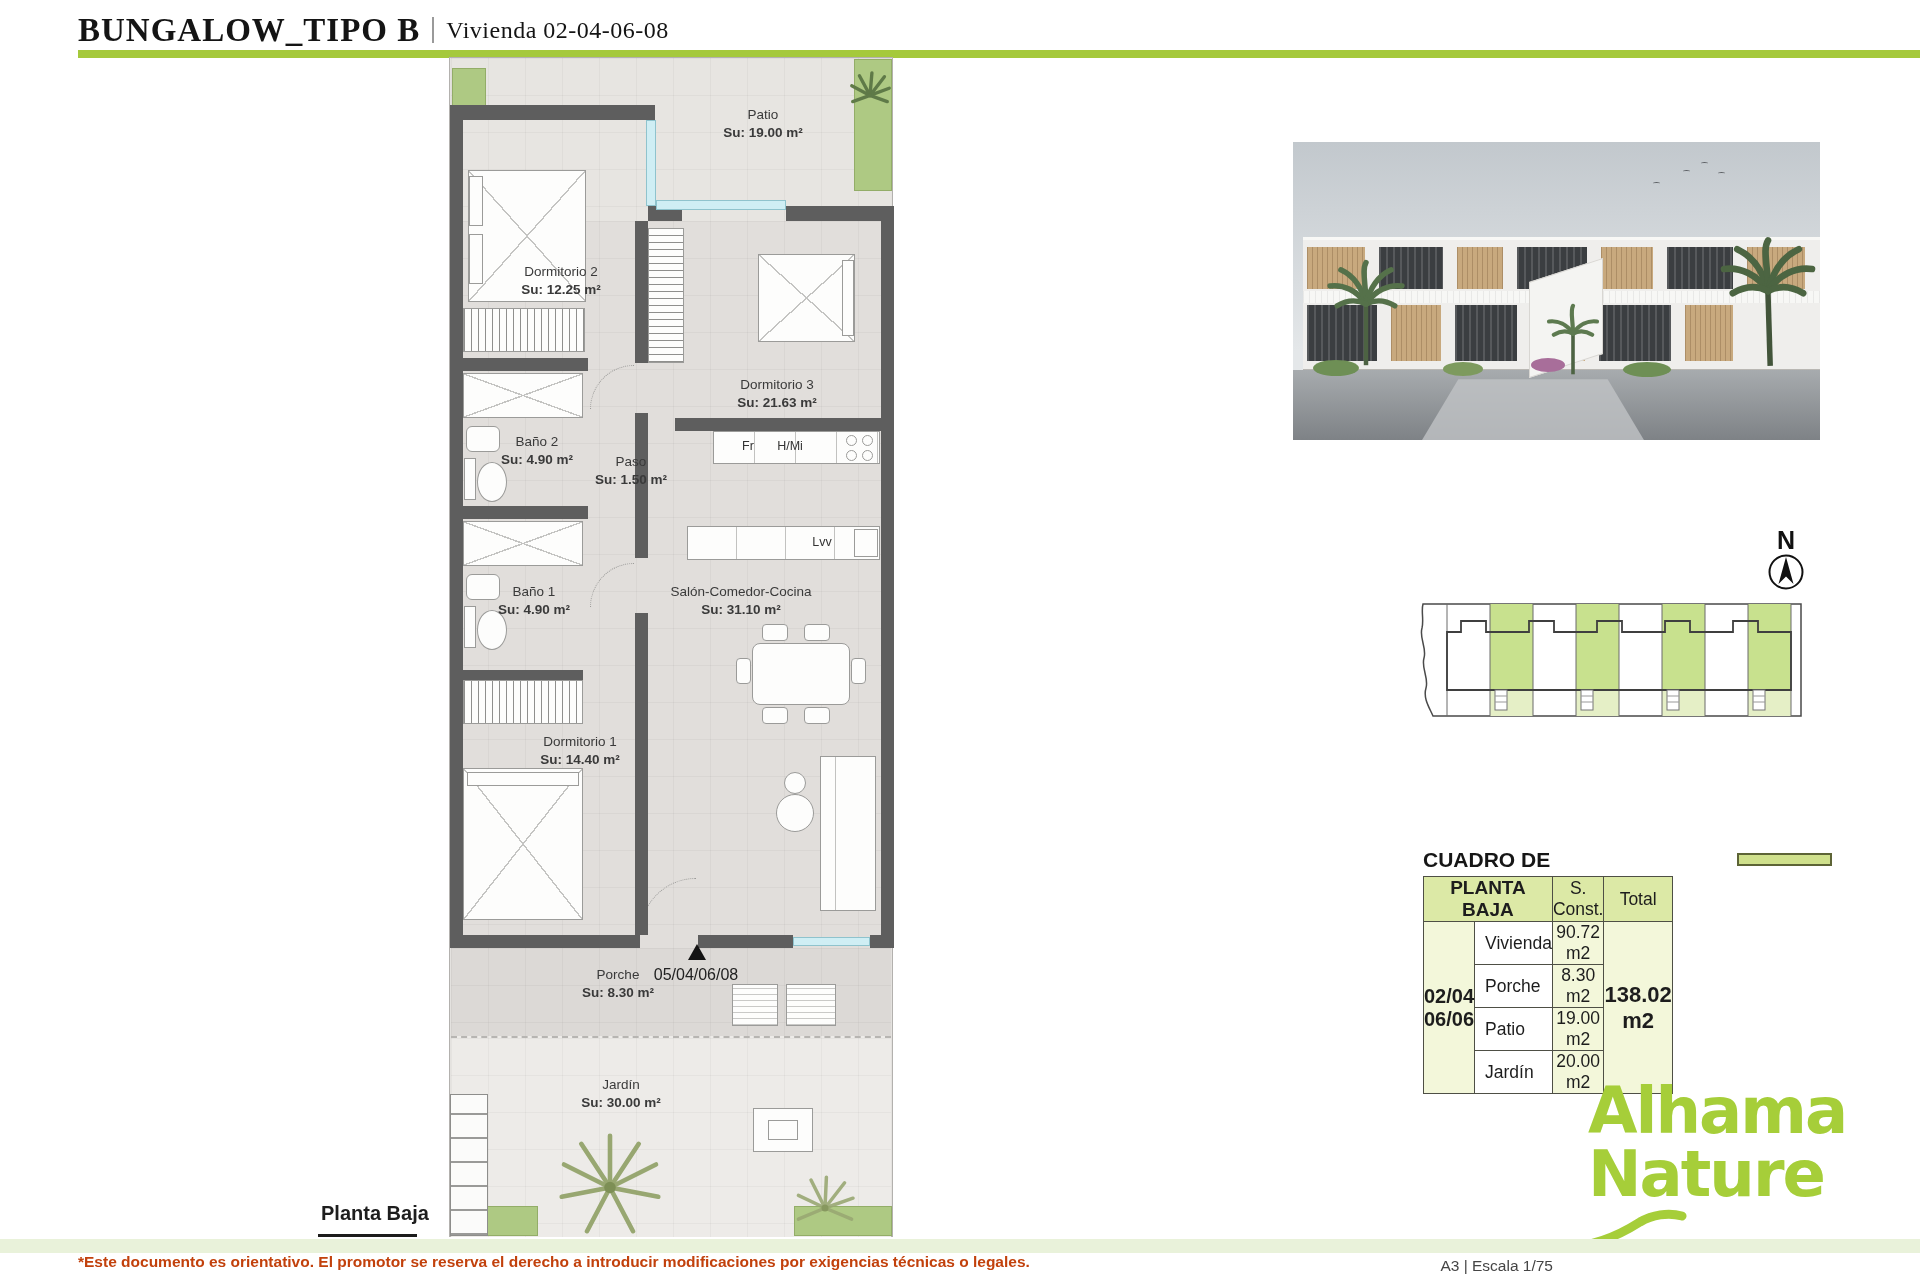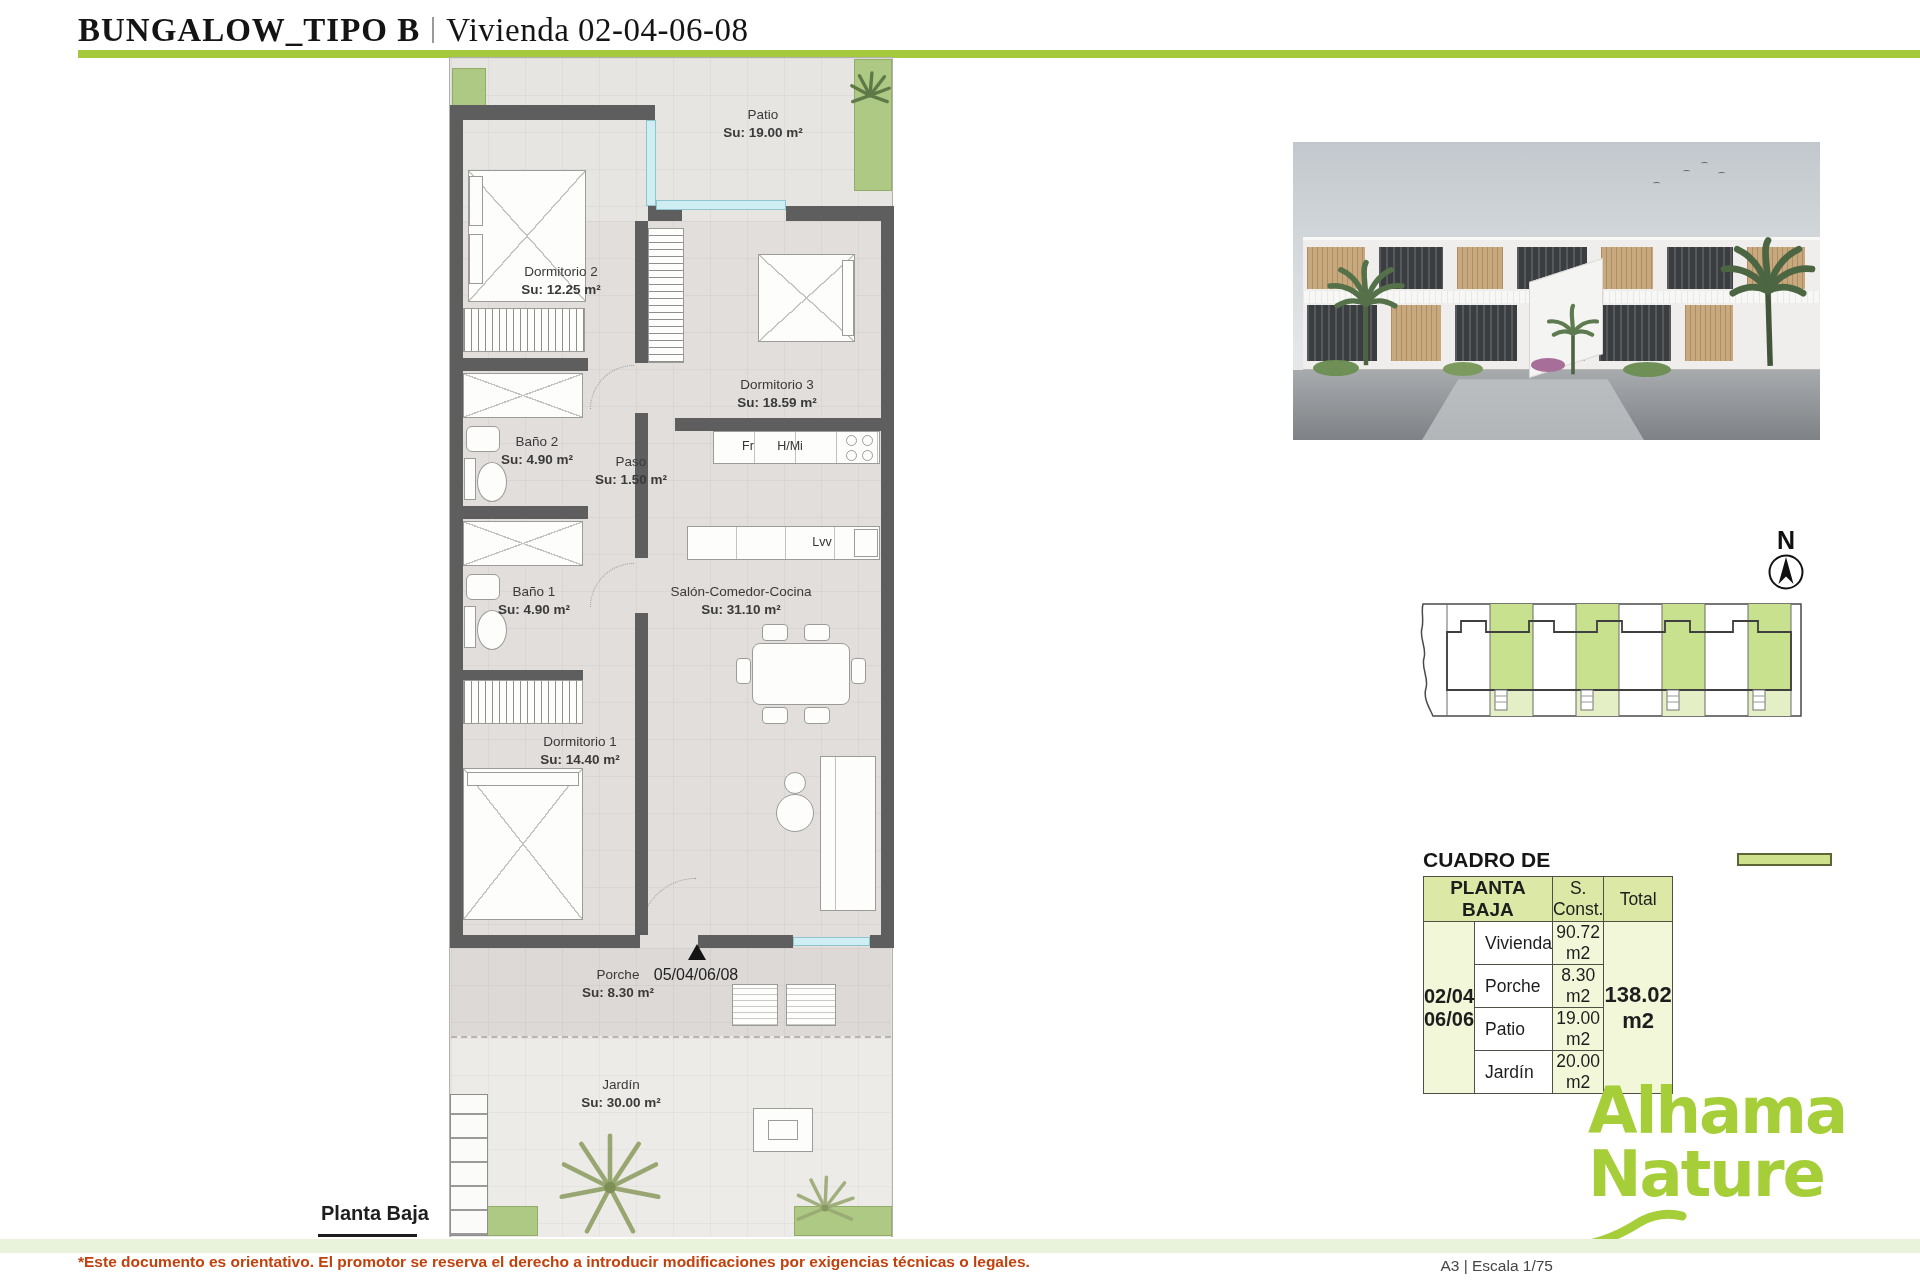--- a/index.html
+++ b/index.html
@@ -5,21 +5,21 @@
   * { margin:0; padding:0; box-sizing:border-box; }
   html,body { width:1920px; height:1280px; background:#fff; overflow:hidden;
               font-family:"Liberation Sans", sans-serif; }
   .sheet { position:absolute; left:0; top:12px; width:1638px; height:1280px; background:#fff; }
 
   
   .hdr-title { position:absolute; left:78px; top:0px; height:36px; display:flex; align-items:center;
                font-family:"Liberation Serif", serif; color:#141414; }
   .hdr-main { font-size:33px; letter-spacing:1px; font-weight:600; }
   .hdr-div  { width:2px; height:26px; background:#9a9a9a; margin:0 12px; }
-  .hdr-sub  { font-size:33px; letter-spacing:0.5px; font-weight:400; }
+  .hdr-sub  { font-size:24px; letter-spacing:0.5px; font-weight:400; }
   .hdr-bar  { position:absolute; left:78px; top:38px; width:1842px; height:8px; background:#a5c93c; }
 
   
   .plan { position:absolute; left:449px; top:45px; width:444px; height:1180px;
           border:1px solid #b3b1ae; background:#e4e2df; }
   .zone { position:absolute; left:1px; right:1px;
           background-image:linear-gradient(rgba(0,0,0,.035) 1px, transparent 1px),
                            linear-gradient(90deg, rgba(0,0,0,.035) 1px, transparent 1px);
           background-size:37px 37px; }
   .z-patio  { top:0;      height:163px; background-color:#e7e5e1; }
@@ -245,21 +245,21 @@
     <div class="rlabel" style="left:313px;top:48px">
       <span class="rname">Patio</span>
       <span class="rarea">Su: 19.00 m²</span>
     </div>
     <div class="rlabel" style="left:111px;top:205px">
       <span class="rname">Dormitorio 2</span>
       <span class="rarea">Su: 12.25 m²</span>
     </div>
     <div class="rlabel" style="left:327px;top:318px">
       <span class="rname">Dormitorio 3</span>
-      <span class="rarea">Su: 18.59 m²</span>
+      <span class="rarea">Su: 21.63 m²</span>
     </div>
     <div class="rlabel" style="left:87px;top:375px">
       <span class="rname">Baño 2</span>
       <span class="rarea">Su: 4.90 m²</span>
     </div>
     <div class="rlabel" style="left:181px;top:395px">
       <span class="rname">Paso</span>
       <span class="rarea">Su: 1.50 m²</span>
     </div>
     <div class="rlabel" style="left:291px;top:525px">

